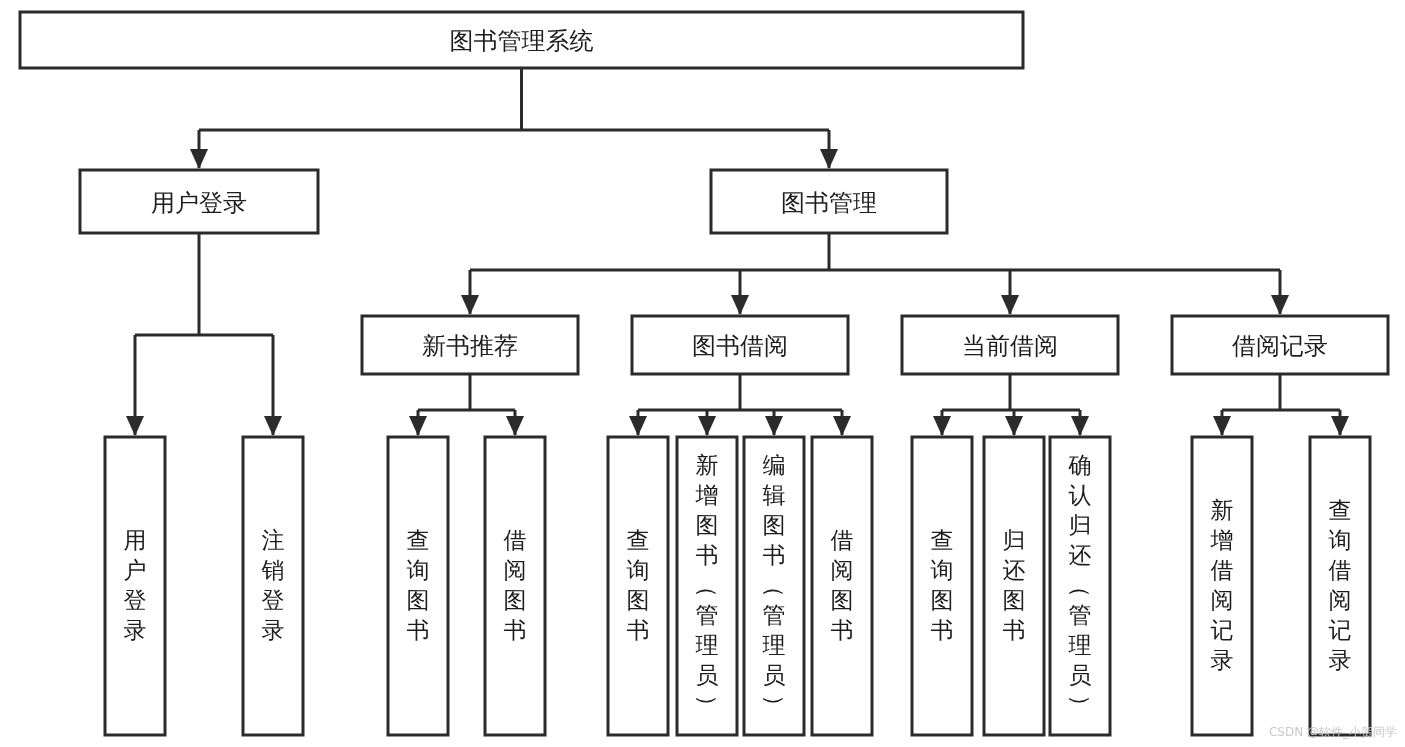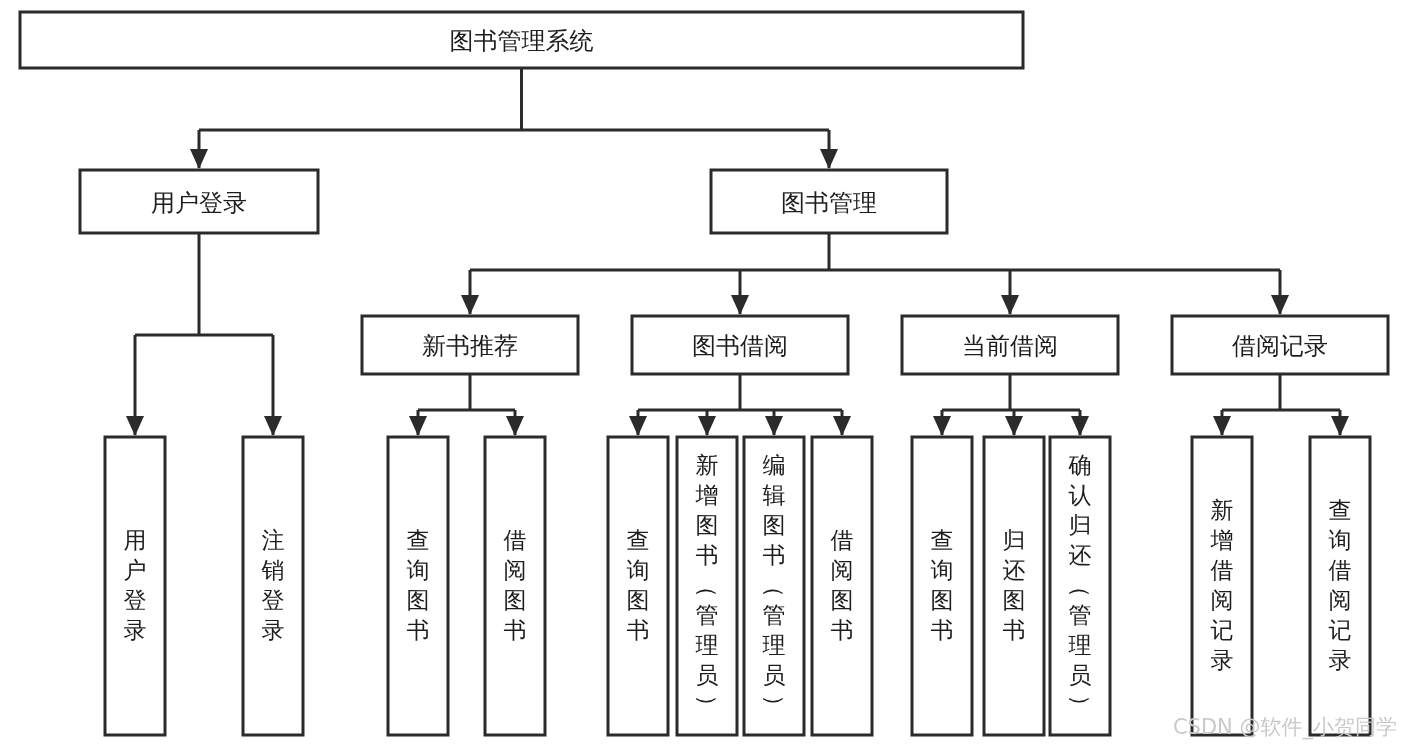--- a/index.html
+++ b/index.html
@@ -33,21 +33,21 @@
     fill: none;
   }
   .arrow-head {
     fill: #2b2b2b;
     stroke: none;
   }
   .watermark {
     position: absolute;
     right: 8px;
     bottom: 6px;
-    font-size: 21px;
+    font-size: 12px;
     color: #c9c9c9;
     font-family: "DejaVu Sans", "Liberation Sans", sans-serif;
     white-space: nowrap;
     pointer-events: none;
   }
 </style>
 </head>
 <body>
 
 <div id="diagram-root">

